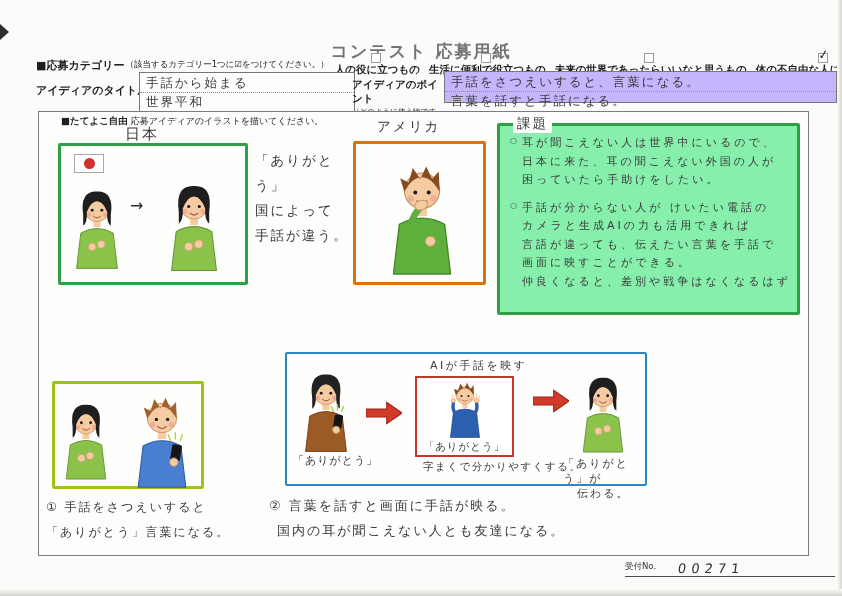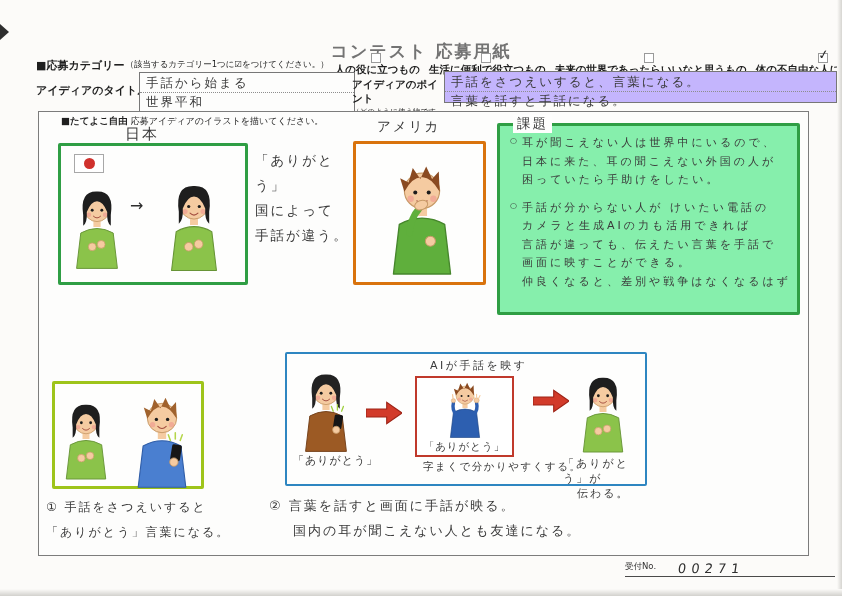--- a/index.html
+++ b/index.html
@@ -72,21 +72,21 @@
   .p-bullet { position:absolute; left:0; top:2px; font-size:8px; color:#3a3a3a; }
   .p-line { font-size:11px; line-height:18.5px; letter-spacing:3px; white-space:nowrap; color:#3a3a3a; }
 
   .bl-box { position:absolute; top:269px; left:13px; width:152px; height:108px;
     border:3px solid #9ec41a; border-radius:2px; background:#fefefd; }
   .bl-girl { position:absolute; top:4px; left:2px;  width:58px; height:102px; }
   .bl-boy  { position:absolute; top:6px; left:72px; width:70px; height:98px; }
 
   .step1 { position:absolute; top:383px; left:7px;   font-size:12px; line-height:25px; }
   .step2 { position:absolute; top:381px; left:230px; font-size:13px; line-height:25px; }
-  .step2 .ind { margin-left:24px; }
+  .step2 .ind { margin-left:8px; }
 
   .flow-box { position:absolute; top:240px; left:246px; width:362px; height:134px;
     border:2.5px solid #2e86c1; border-radius:2px; background:#fefefd; }
   .flow-title { position:absolute; top:4px; left:143px; font-size:11px; letter-spacing:2.5px; }
   .flow-left-boy { position:absolute; top:14px; left:8px; width:62px; height:84px; }
   .flow-left-cap { position:absolute; top:99px; left:6px; font-size:11px; letter-spacing:1px; }
   .arrow-red { position:absolute; width:36px; height:26px; }
   .a1 { top:46px; left:79px; }
   .a2 { top:34px; left:246px; }
   .screen-box { position:absolute; top:22px; left:128px; width:99px; height:81px;

